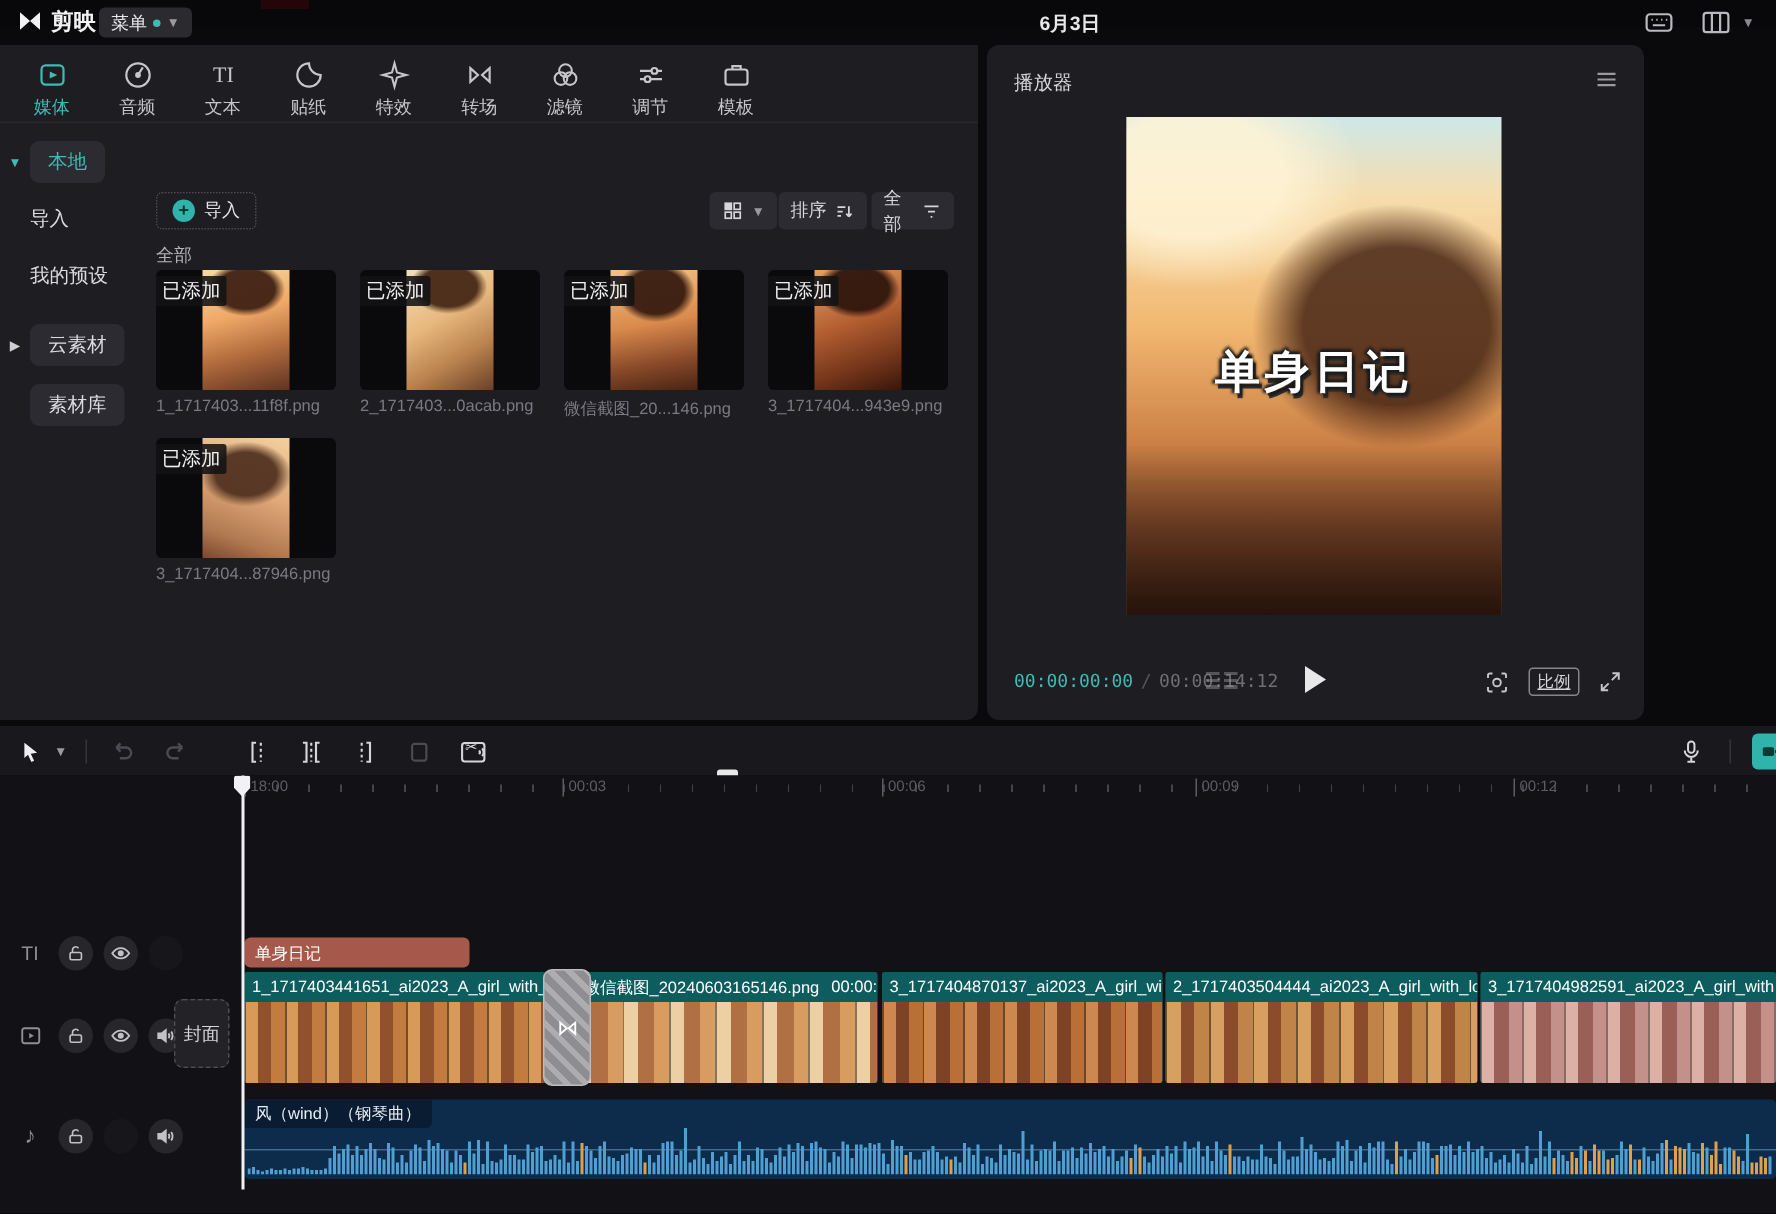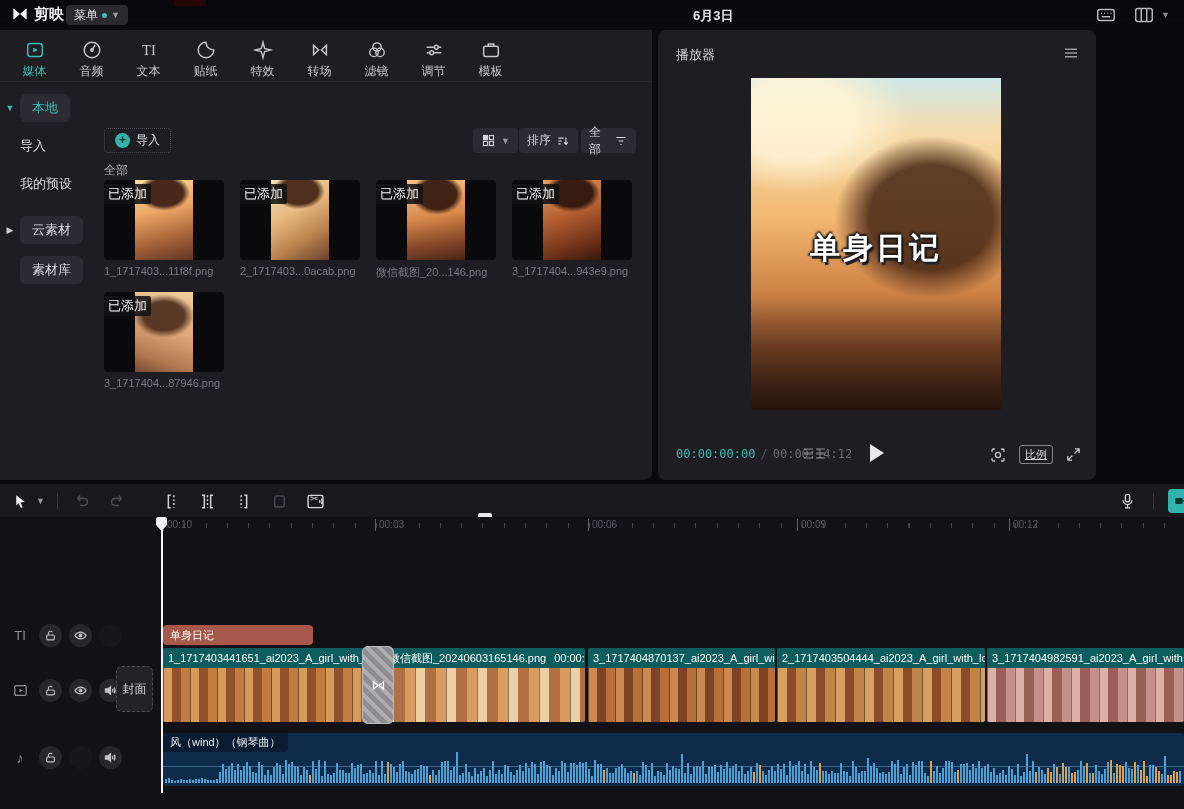--- a/index.html
+++ b/index.html
@@ -505,21 +505,21 @@
             <rect x="2" y="7" width="13" height="10" rx="2"></rect>
             <path d="M16 10.5l6-2.5v8l-6-2.5z"></path>
           </svg>
       </span>
     </div>
     <div class="resize-handle"></div>
   </div>
 
   <div class="timeline">
     <div class="ruler-ticks"></div>
-    <span class="rlabel" style="left:163px">00:10</span>
+    <span class="rlabel" style="left:163px">18:00</span>
     <span class="rlabel" style="left:375px">00:03</span>
     <span class="rlabel" style="left:588px">00:06</span>
     <span class="rlabel" style="left:797px">00:09</span>
     <span class="rlabel" style="left:1009px">00:12</span>
 
     <div class="trackhead" style="top:106px">
       <span class="th-type">TI</span>
       <span class="th-btn">
         <svg width="13" height="13" viewBox="0 0 24 24" fill="none" stroke="currentColor" stroke-width="2">
           <rect x="5" y="11" width="14" height="9" rx="2"></rect>

